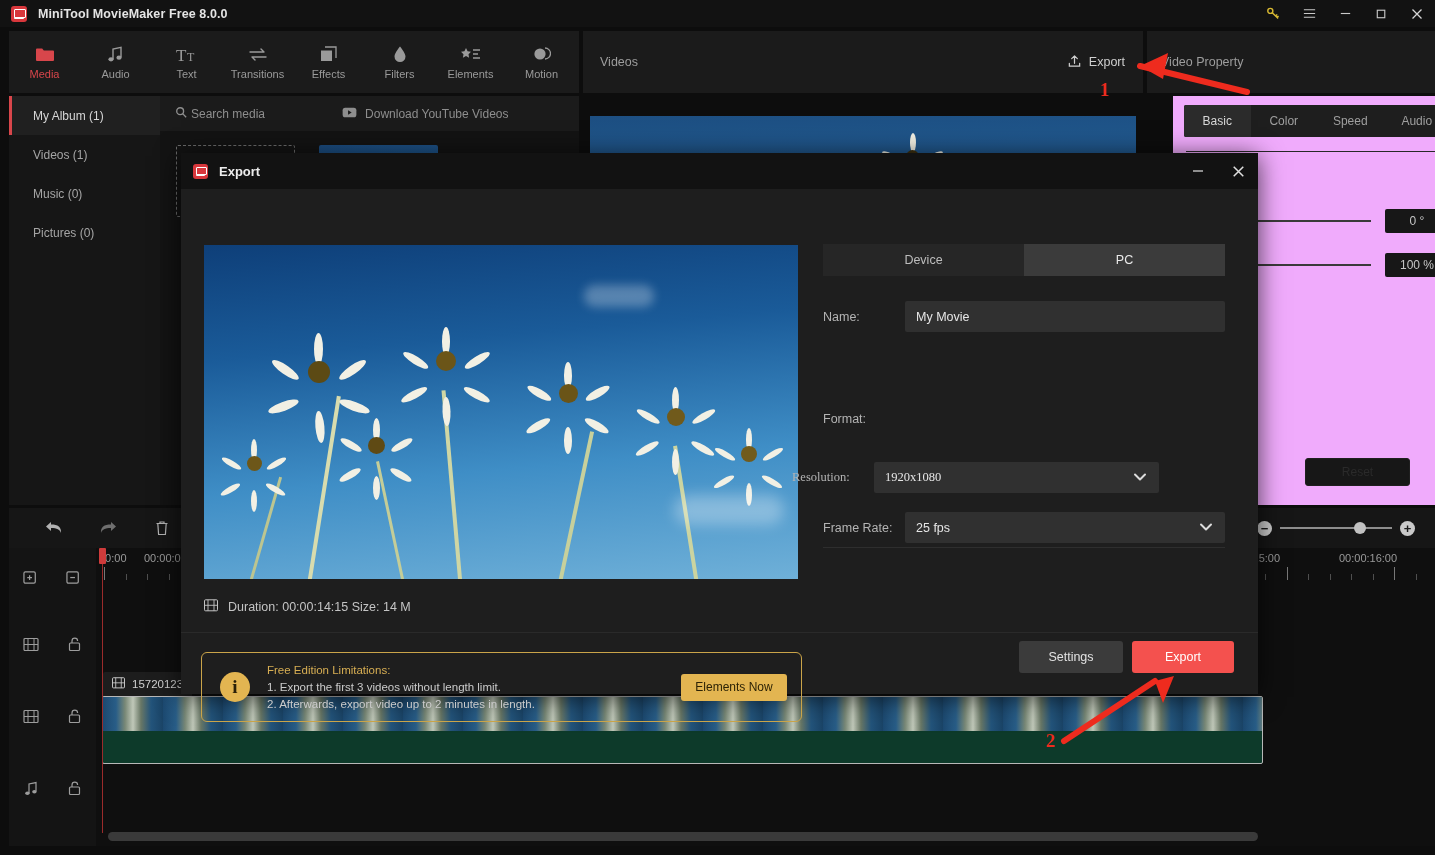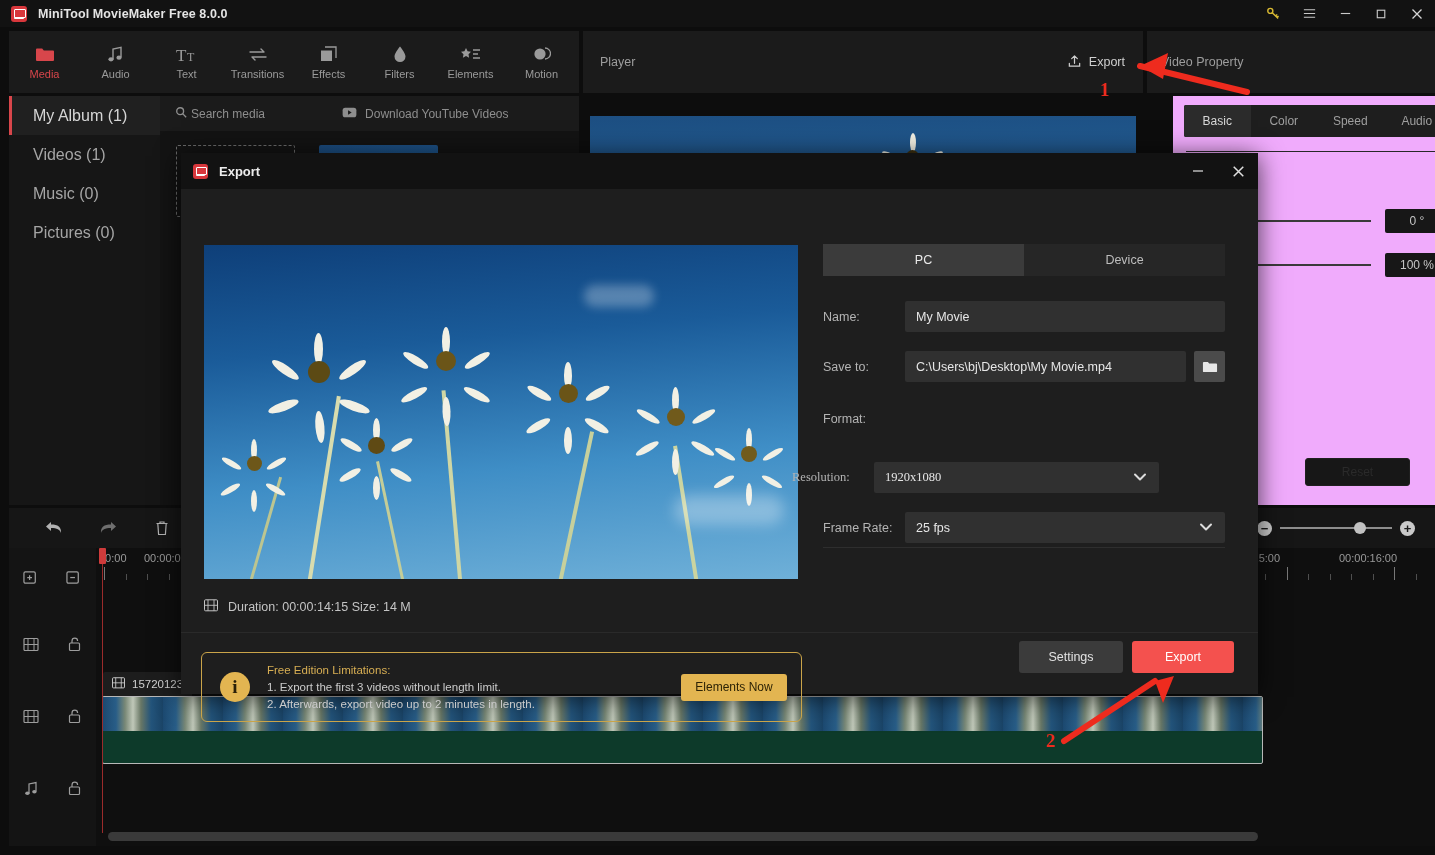--- a/index.html
+++ b/index.html
@@ -73,21 +73,21 @@
   }
   .vp-label { font-size:12.5px; color:#9d9d9d; margin-left:14px; }
 
   
   .lib-side {
     position:absolute; left:9px; top:96px; width:151px; height:409px;
     background:#161616;
   }
   .lib-item {
     height:39px; display:flex; align-items:center; padding-left:24px;
-    font-size:16px; color:#a5a5a5; position:relative;
+    font-size:12px; color:#a5a5a5; position:relative;
   }
   .lib-item.active { background:#202020; color:#d6d6d6; }
   .lib-item.active::before {
     content:""; position:absolute; left:0; top:0; width:3px; height:39px; background:#d8464b;
   }
 
   
   .media-panel {
     position:absolute; left:160px; top:96px; width:419px; height:409px;
     background:#131313;
@@ -442,21 +442,21 @@
         <svg width="19" height="18" viewBox="0 0 19 18">
             <path d="M13 3a5.5 5.5 0 010 11" fill="none" stroke="#9a9a9a" stroke-width="1.3"></path>
             <circle cx="8" cy="9" r="5.6" fill="#9a9a9a"></circle>
           </svg>
       </span>
       <span>Motion</span>
     </div>
   </div>
 
   <div class="player-head">
-    <div class="player-label">Player</div>
+    <div class="player-label">Videos</div>
     <div class="player-export">
       <span>
         <svg width="15" height="16" viewBox="0 0 16 16">
             <path d="M8 2.5v8M5 5.5L8 2.5l3 3" fill="none" stroke="#cfcfcf" stroke-width="1.3" stroke-linecap="round" stroke-linejoin="round"></path>
             <path d="M2.5 10.5v3h11v-3" fill="none" stroke="#cfcfcf" stroke-width="1.3" stroke-linecap="round"></path>
           </svg>
       </span>
       <span>Export</span>
     </div>
   </div>
@@ -859,42 +859,33 @@
         <div class="notice-icon">i</div>
         <div class="notice-text">
           <div class="hdr">Free Edition Limitations:</div>
           <div>1. Export the first 3 videos without length limit.</div>
           <div>2. Afterwards, export video up to 2 minutes in length.</div>
         </div>
         <div class="upgrade-btn">Elements Now</div>
       </div>
 
       <div class="tabs-pd" style="top:55px;">
+        <div class="tab-pd">
+            <span>Device</span>
+          </div>
         <div class="tab-pd active">
             <span>PC</span>
           </div>
-        <div class="tab-pd">
-            <span>Device</span>
-          </div>
       </div>
 
       <div class="frow" style="left:642px; top:112px; width:402px;">
         <div class="flabel">Name:</div>
         <div class="finput" style="width:320px;">My Movie</div>
       </div>
 
-      <div class="frow" style="left:642px; top:162px; width:402px;">
-        <div class="flabel">Save to:</div>
-        <div class="finput" style="width:281px;">C:\Users\bj\Desktop\My Movie.mp4</div>
-        <div class="folder-btn">
-          <svg width="16" height="14" viewBox="0 0 17 14">
-              <path d="M1 2.6a1 1 0 011-1h4.3l1.3 1.7H15a1 1 0 011 1v7.1a1 1 0 01-1 1H2a1 1 0 01-1-1z" fill="#e8e8e8"></path>
-            </svg>
-        </div>
-      </div>
 
       <div class="f-divider"></div>
 
       <div class="frow" style="left:642px; top:223px; width:402px;">
         <div class="flabel">Format:</div>
       </div>
 
       <div class="frow" style="left:611px; top:273px; width:402px;font-family:Liberation Serif, serif;">
         <div class="flabel">Resolution:</div>
         <div class="fselect" style="width:285px;">

